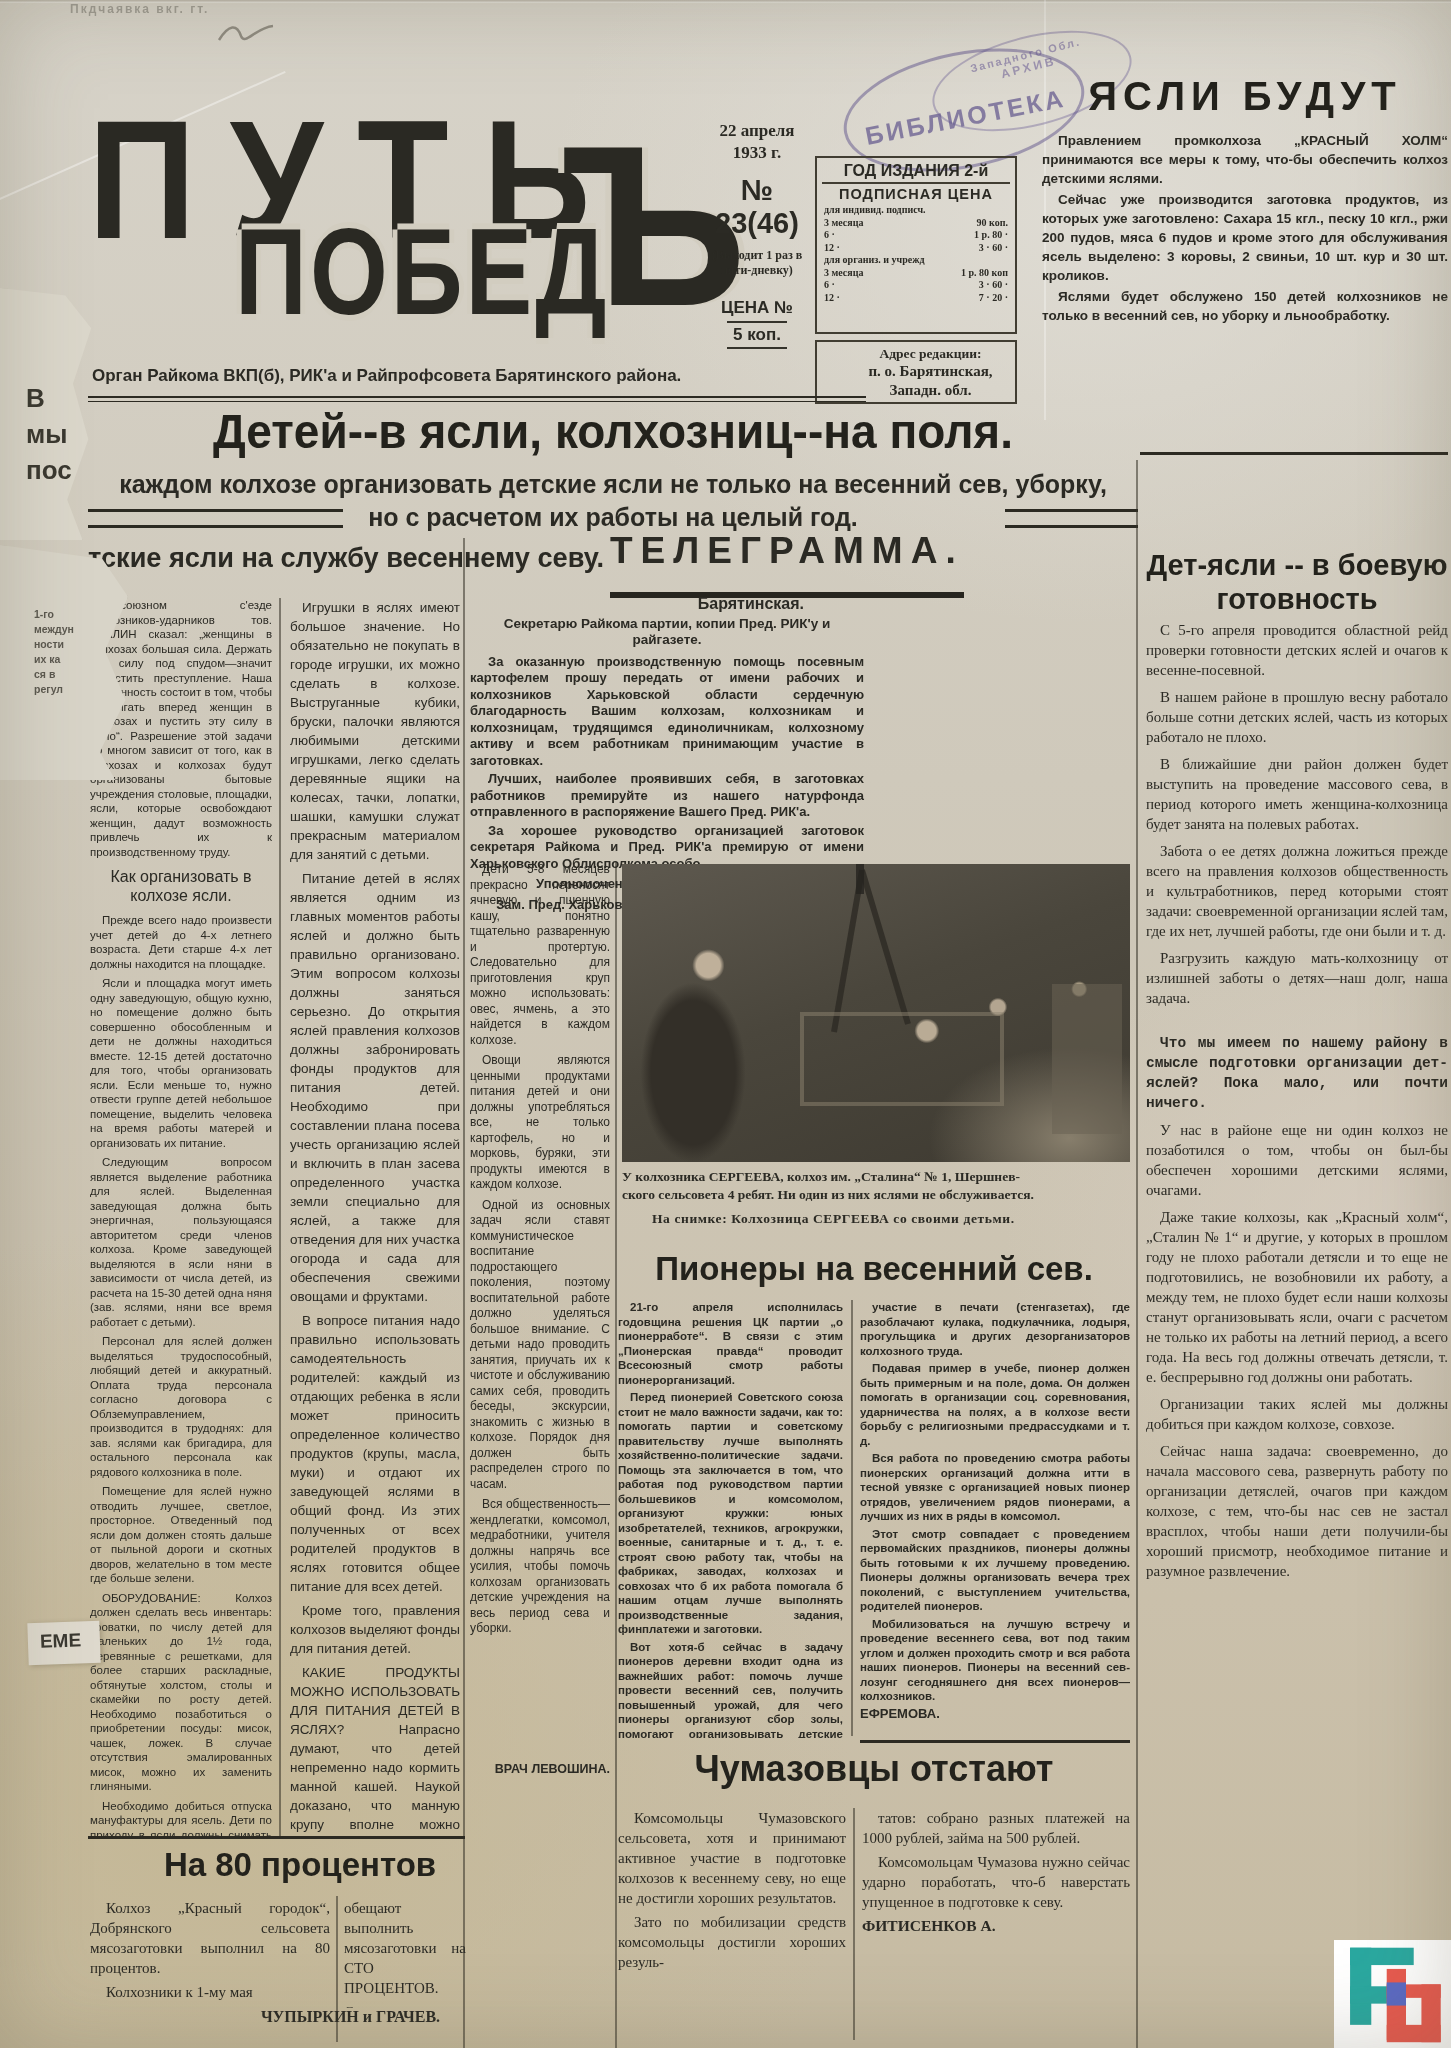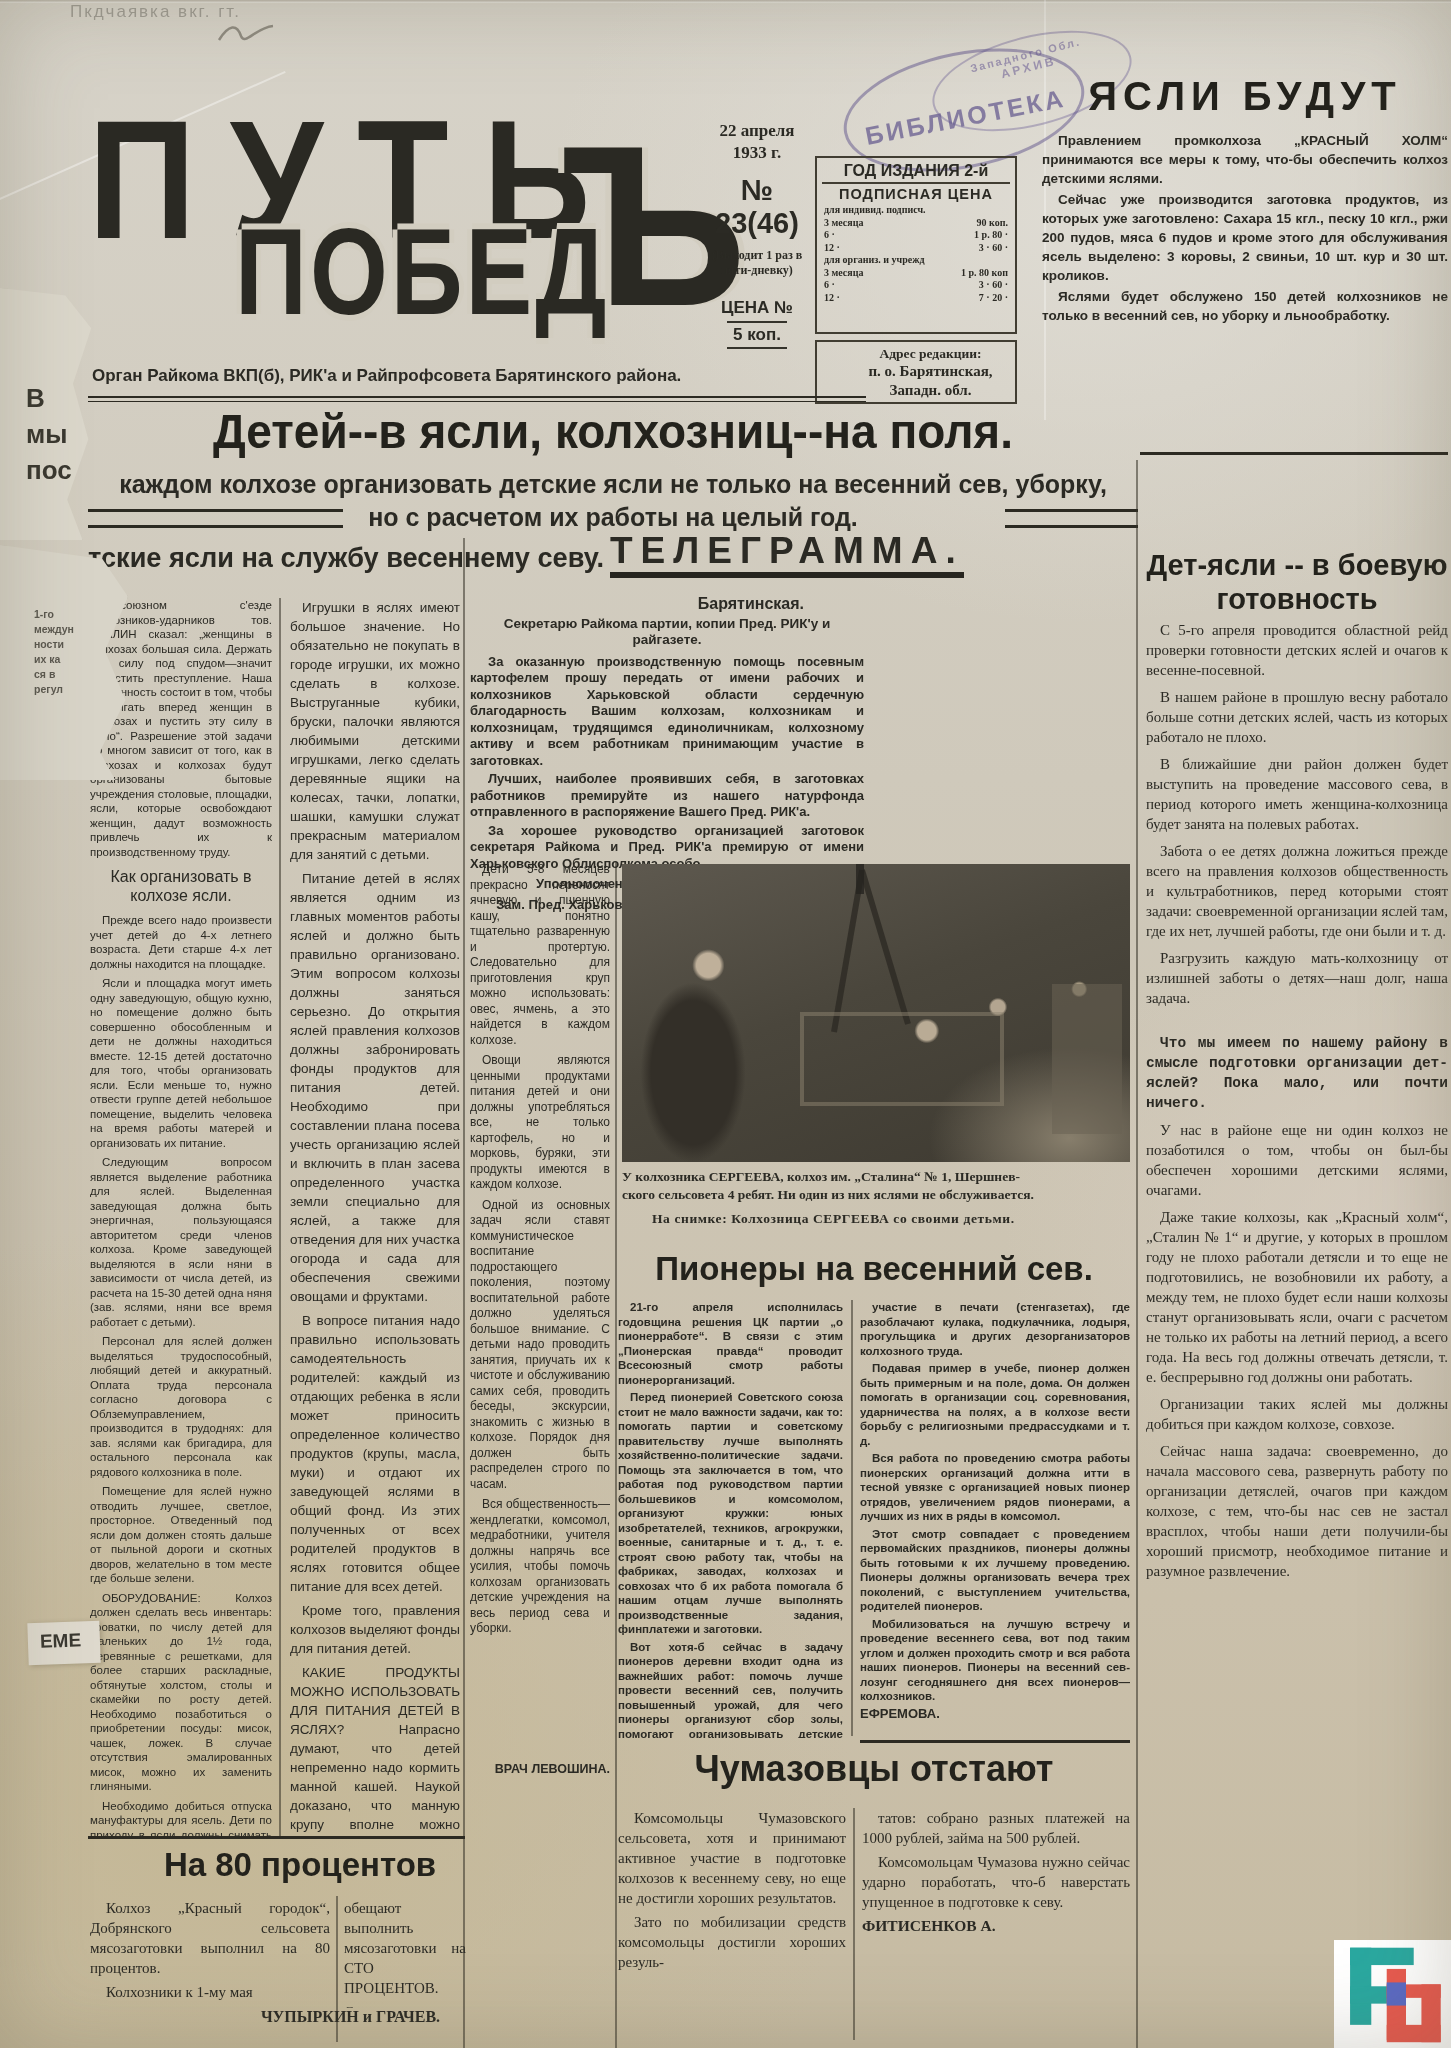--- a/index.html
+++ b/index.html
@@ -78,21 +78,21 @@
 </style>
 </head>
 <body>
 
 <div class="page">
 
   <div class="abs crease" style="left:0;top:1030;width:1451px;height:3px;background:linear-gradient(180deg,rgba(110,100,80,.28),rgba(255,255,255,.45));"></div>
   <div class="abs crease" style="left:-40px;top:140px;width:340px;height:2px;background:rgba(255,255,255,.4);transform:rotate(-24deg);"></div>
   <div class="abs crease" style="left:1044px;top:0;width:2px;height:420px;background:rgba(255,255,255,.3);"></div>
 
-  <div class="abs" style="left:70px;top:2px;font-size:17px;font-weight:400;letter-spacing:2px;opacity:.32;">Пкдчаявка вкг. гт.</div>
+  <div class="abs" style="left:70px;top:2px;font-size:12px;font-weight:700;letter-spacing:2px;opacity:.32;">Пкдчаявка вкг. гт.</div>
   <svg class="abs" style="left:215px;top:18px;opacity:.5" width="64" height="30" viewBox="0 0 64 30">
     <path d="M4 22 C14 6, 22 6, 26 18 C30 28, 40 10, 58 8" stroke="#4a463c" stroke-width="2.5" fill="none"></path>
   </svg>
 
   <div class="abs stamp" style="left:930px;top:36px;width:200px;height:86px;border:2px solid rgba(103,90,148,.38);transform:rotate(-14deg);text-align:center;color:rgba(103,90,148,.55);">
     <div style="font-size:11px;font-weight:700;margin-top:10px;letter-spacing:2px;">Западного Обл.</div>
     <div style="font-size:12px;font-weight:700;letter-spacing:3px;">АРХИВ</div>
   </div>
   <div class="abs stamp" style="left:842px;top:52px;width:238px;height:110px;border:3px solid rgba(96,84,140,.5);transform:rotate(-11deg);">
     <div style="font-size:25px;font-weight:700;letter-spacing:3px;color:rgba(96,84,140,.7);text-align:center;margin-top:48px;">БИБЛИОТЕКА</div>
@@ -197,21 +197,21 @@
     <p>КАКИЕ ПРОДУКТЫ МОЖНО ИСПОЛЬЗОВАТЬ ДЛЯ ПИТАНИЯ ДЕТЕЙ В ЯСЛЯХ? Напрасно думают, что детей непременно надо кормить манной кашей. Наукой доказано, что манную крупу вполне можно заменить ячневой, перловой, овсяной.</p>
   </div>
   <div class="abs ncol ncol3 just" style="left:470px;top:862px;width:140px;height:880px;overflow:hidden;">
     <p>Дети 5-8 месяцев прекрасно переносят ячневую и пшенную кашу, понятно тщательно разваренную и протертую. Следовательно для приготовления круп можно использовать: овес, ячмень, а это найдется в каждом колхозе.</p>
     <p>Овощи являются ценными продуктами питания детей и они должны употребляться все, не только картофель, но и морковь, буряки, эти продукты имеются в каждом колхозе.</p>
     <p>Одной из основных задач ясли ставят коммунистическое воспитание подростающего поколения, поэтому воспитательной работе должно уделяться большое внимание. С детьми надо проводить занятия, приучать их к чистоте и обслуживанию самих себя, проводить беседы, экскурсии, знакомить с жизнью в колхозе. Порядок дня должен быть распределен строго по часам.</p>
     <p>Вся общественность—жендлегатки, комсомол, медработники, учителя должны напрячь все усилия, чтобы помочь колхозам организовать детские учреждения на весь период сева и уборки.</p>
   </div>
   <div class="abs sig" style="left:468px;top:1762px;width:142px;font-size:12.5px;">ВРАЧ ЛЕВОШИНА.</div>
 
-  <div class="abs" style="left:610px;top:530px;font-size:37px;font-weight:900;letter-spacing:8px;border-bottom:6px solid #27251f;padding-bottom:0;">ТЕЛЕГРАММА.</div>
+  <div class="abs" style="left:610px;top:530px;font-size:37px;font-weight:900;letter-spacing:8px;border-bottom:6px solid #27251f;padding-bottom:20px;">ТЕЛЕГРАММА.</div>
   <div class="abs tele" style="left:470px;top:596px;width:394px;">
     <p class="td">Барятинская.</p>
     <p class="ta">Секретарю Райкома партии, копии Пред. РИК'у и райгазете.</p>
     <p>За оказанную производственную помощь посевным картофелем прошу передать от имени рабочих и колхозников Харьковской области сердечную благодарность Вашим колхозам, колхозникам и колхозницам, трудящимся единоличникам, колхозному активу и всем работникам принимающим участие в заготовках.</p>
     <p>Лучших, наиболее проявивших себя, в заготовках работников премируйте из нашего натурфонда отправленного в распоряжение Вашего Пред. РИК'а.</p>
     <p>За хорошее руководство организацией заготовок секретаря Райкома и Пред. РИК'а премирую от имени Харьковского Облисполкома особо.</p>
     <p class="ts" style="font-weight:800;">Уполномоченный Харьковского Обкома.</p>
     <p class="ts" style="font-weight:800;">Зам. Пред. Харьковского Облисполкома: ГОЛЫШЕВ.</p>
   </div>
 

